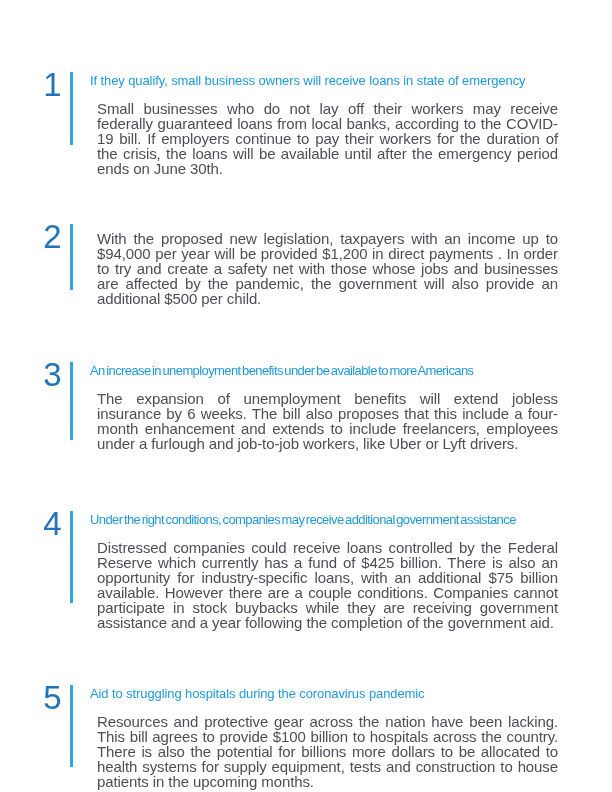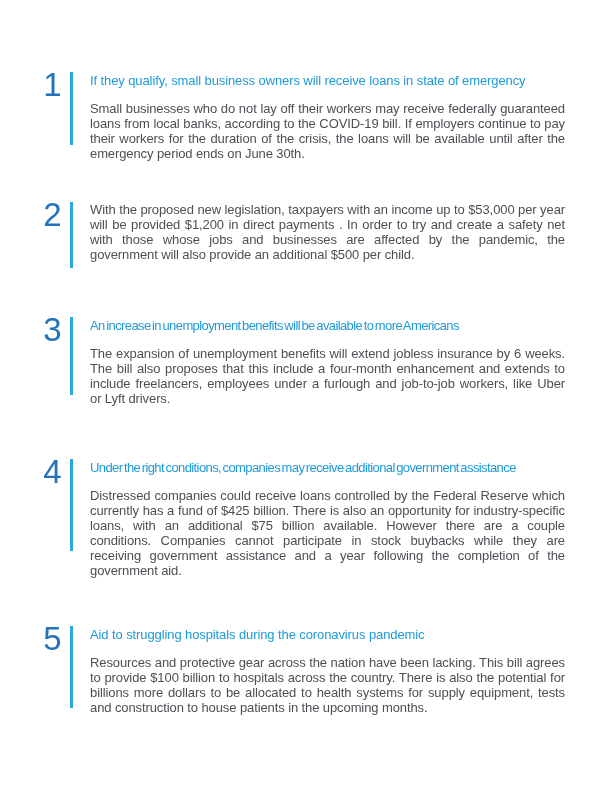--- a/index.html
+++ b/index.html
@@ -52,22 +52,22 @@
     font-weight: 400;
     letter-spacing: -0.1px;
     color: #1e9ad8;
     text-align: justify;
   }
   .heading.tight {
     letter-spacing: -0.6px;
     word-spacing: -1.5px;
   }
   .body-text {
-    margin: 0;
-    font-size: 13px;
+    margin: 7px;
+    font-size: 15px;
     line-height: 15px;
     letter-spacing: -0.1px;
     color: #4d4f55;
     text-align: justify;
   }
 </style>
 </head>
 <body>
 
 <div class="page">
@@ -78,29 +78,29 @@
     <div class="content">
       <h2 class="heading">If they qualify, small business owners will receive loans in state of emergency</h2>
       <p class="body-text">Small businesses who do not lay off their workers may receive federally guaranteed loans from local banks, according to the COVID-19 bill. If employers continue to pay their workers for the duration of the crisis, the loans will be available until after the emergency period ends on June 30th.</p>
     </div>
   </section>
 
   <section class="item item-2">
     <div class="num">2</div>
     <div class="bar" style="height:66px"></div>
     <div class="content">
-      <p class="body-text">With the proposed new legislation, taxpayers with an income up to $53,000 per year will be provided $1,200 in direct payments . In order to try and create a safety net with those whose jobs and businesses are affected by the pandemic, the government will also provide an additional $500 per child.</p>
+      <p class="body-text">With the proposed new legislation, taxpayers with an income up to $94,000 per year will be provided $1,200 in direct payments . In order to try and create a safety net with those whose jobs and businesses are affected by the pandemic, the government will also provide an additional $500 per child.</p>
     </div>
   </section>
 
   <section class="item item-3">
     <div class="num">3</div>
     <div class="bar" style="height:78px"></div>
     <div class="content">
-      <h2 class="heading tight">An increase in unemployment benefits will be available to more Americans</h2>
+      <h2 class="heading tight">An increase in unemployment benefits under be available to more Americans</h2>
       <p class="body-text">The expansion of unemployment benefits will extend jobless insurance by 6 weeks. The bill also proposes that this include a four-month enhancement and extends to include freelancers, employees under a furlough and job-to-job workers, like Uber or Lyft drivers.</p>
     </div>
   </section>
 
   <section class="item item-4">
     <div class="num">4</div>
     <div class="bar" style="height:92px"></div>
     <div class="content">
       <h2 class="heading tight">Under the right conditions, companies may receive additional government assistance</h2>
       <p class="body-text">Distressed companies could receive loans controlled by the Federal Reserve which currently has a fund of $425 billion. There is also an opportunity for industry-specific loans, with an additional $75 billion available. However there are a couple conditions. Companies cannot participate in stock buybacks while they are receiving government assistance and a year following the completion of the government aid.</p>

